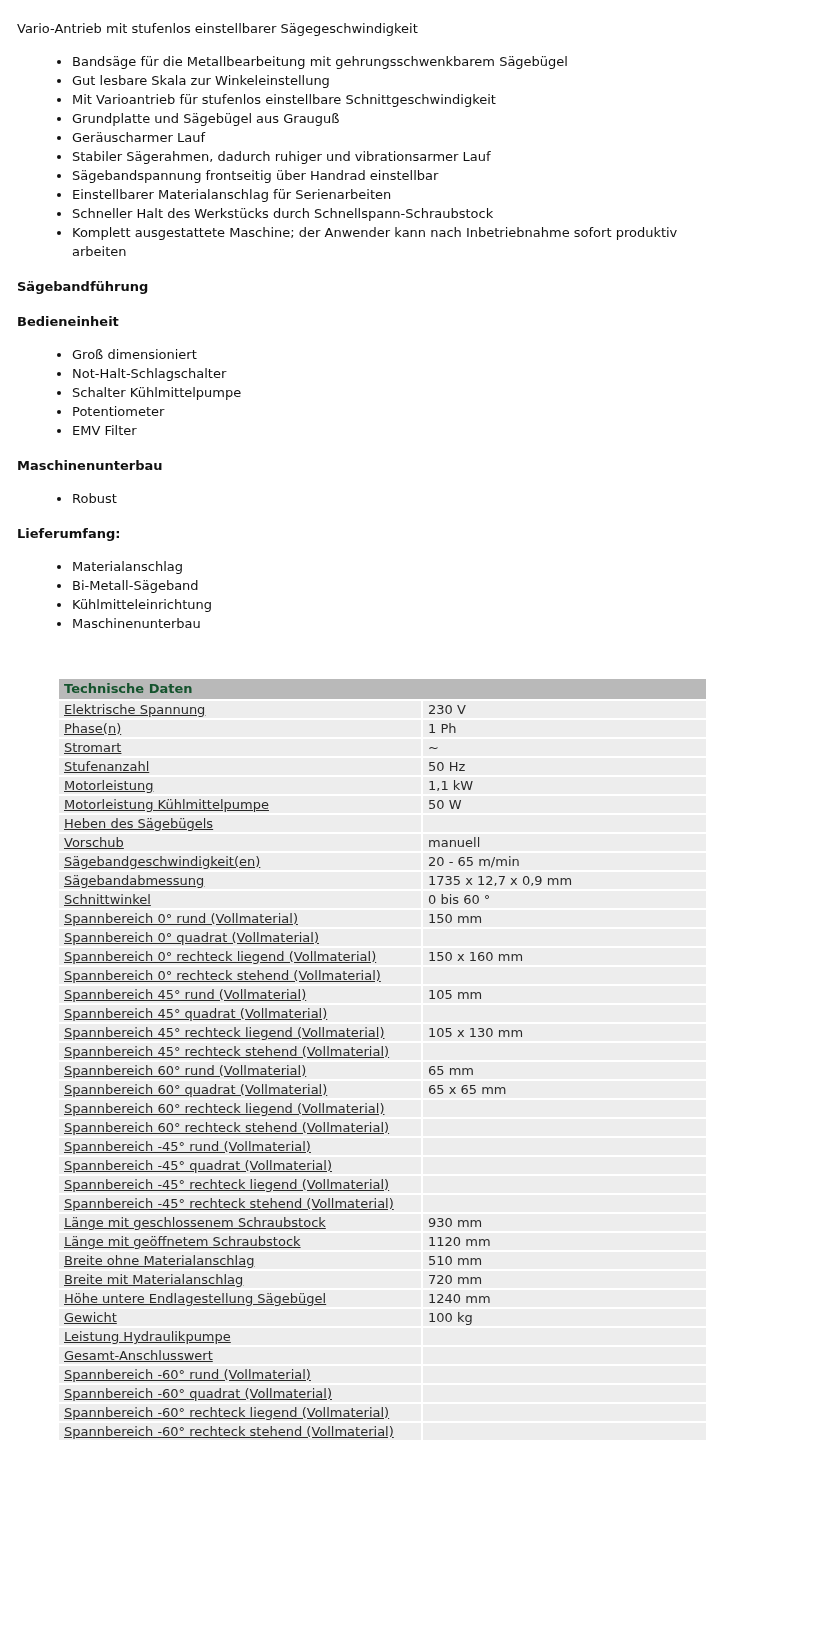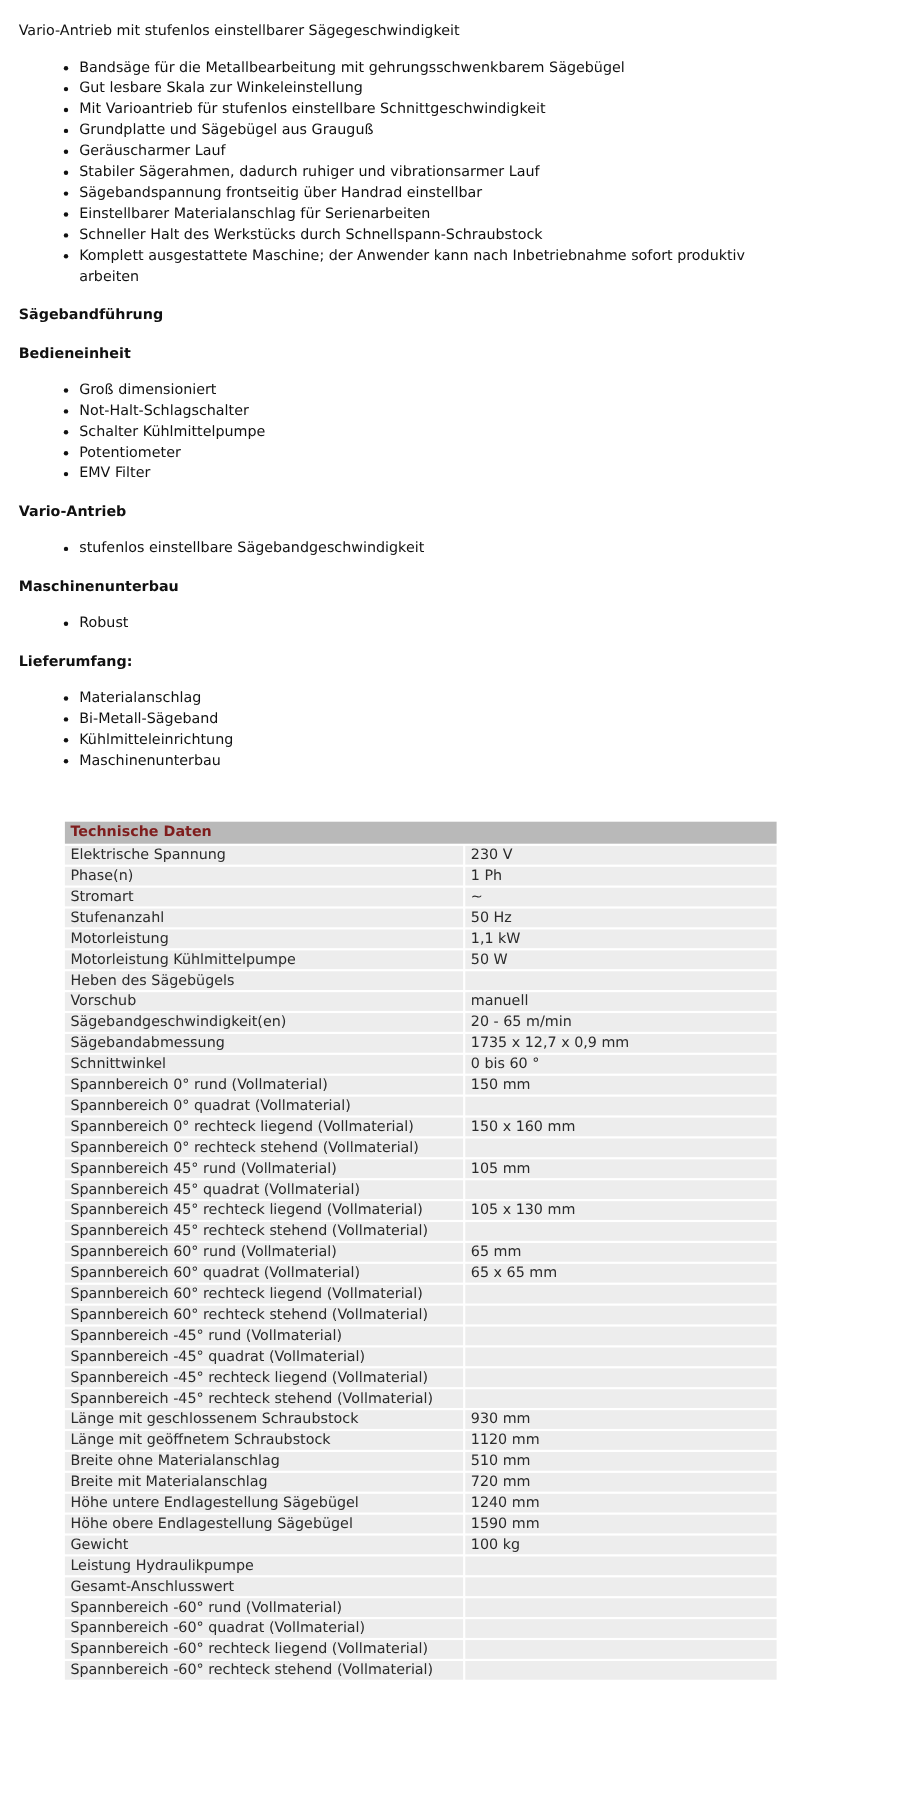--- a/index.html
+++ b/index.html
@@ -45,34 +45,34 @@
   table.specs {
     margin: 44px 0 0 40px;
     width: 651px;
     border-collapse: separate;
     border-spacing: 2px;
     font-size: 13px;
     color: #2a2a2a;
   }
   table.specs th {
     background: var(--table-header-bg);
-    color: #7f1d1d;
+    color: #14532d;
     font-weight: bold;
     text-align: left;
     padding: 2px 5px;
     line-height: 16px;
   }
   table.specs td {
     background: var(--table-row-bg);
     padding: 1px 5px;
     line-height: 15px;
     height: 17px;
     vertical-align: middle;
   }
-  table.specs td.lbl { width: 362px; }
+  table.specs td.lbl { width: 362px; text-decoration: underline; }
   table.specs td.val { }
 </style>
 </head>
 <body>
 
 <div class="page">
 
   <p class="intro">Vario-Antrieb mit stufenlos einstellbarer Sägegeschwindigkeit</p>
 
   <ul class="bullets">
@@ -112,27 +112,20 @@
         <li>Not-Halt-Schlagschalter</li>
 
         <li>Schalter Kühlmittelpumpe</li>
 
         <li>Potentiometer</li>
 
         <li>EMV Filter</li>
       </ul>
   </section>
 
-  <section>
-    <h3 class="sec-heading">Vario-Antrieb</h3>
-    <ul class="bullets">
-
-        <li>stufenlos einstellbare Sägebandgeschwindigkeit</li>
-      </ul>
-  </section>
 
   <section>
     <h3 class="sec-heading">Maschinenunterbau</h3>
     <ul class="bullets">
 
         <li>Robust</li>
       </ul>
   </section>
 
   <section>
@@ -310,24 +303,20 @@
         <tr>
           <td class="lbl">Breite mit Materialanschlag</td>
           <td class="val">720 mm</td>
         </tr>
 
         <tr>
           <td class="lbl">Höhe untere Endlagestellung Sägebügel</td>
           <td class="val">1240 mm</td>
         </tr>
 
-        <tr>
-          <td class="lbl">Höhe obere Endlagestellung Sägebügel</td>
-          <td class="val">1590 mm</td>
-        </tr>
 
         <tr>
           <td class="lbl">Gewicht</td>
           <td class="val">100 kg</td>
         </tr>
 
 
         <tr>
           <td class="lbl">Leistung Hydraulikpumpe</td>
           <td class="val"></td>

